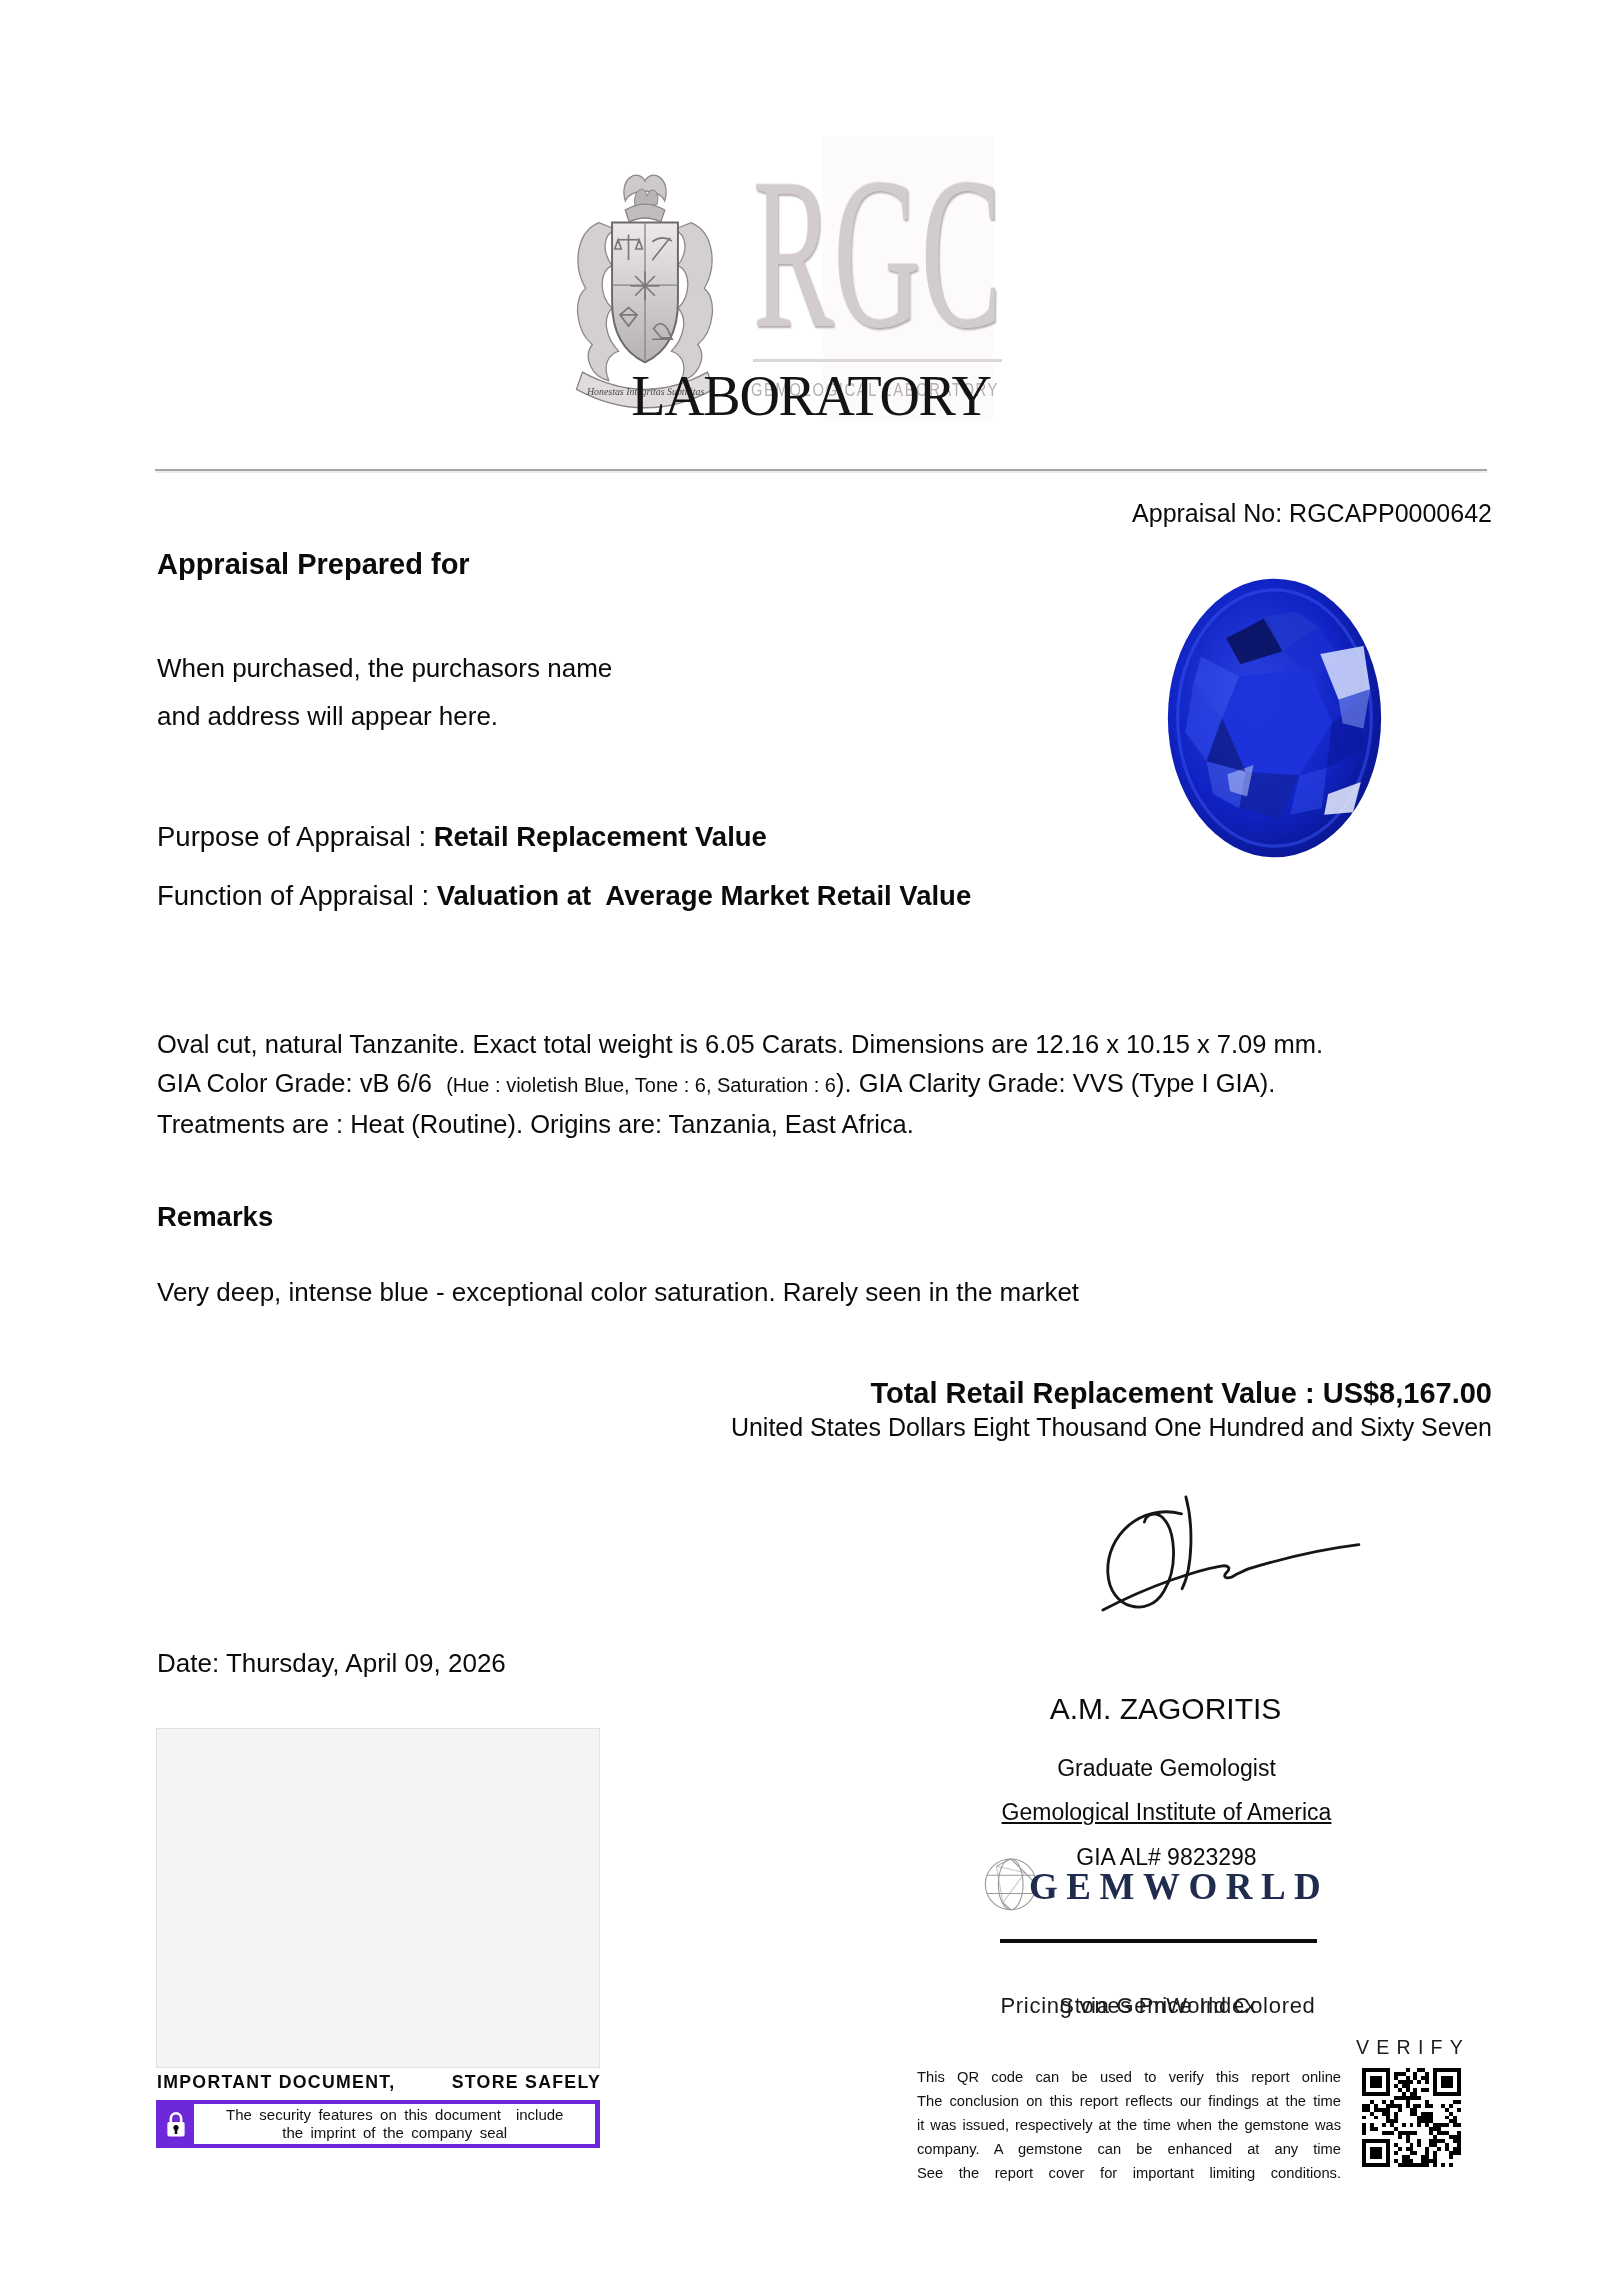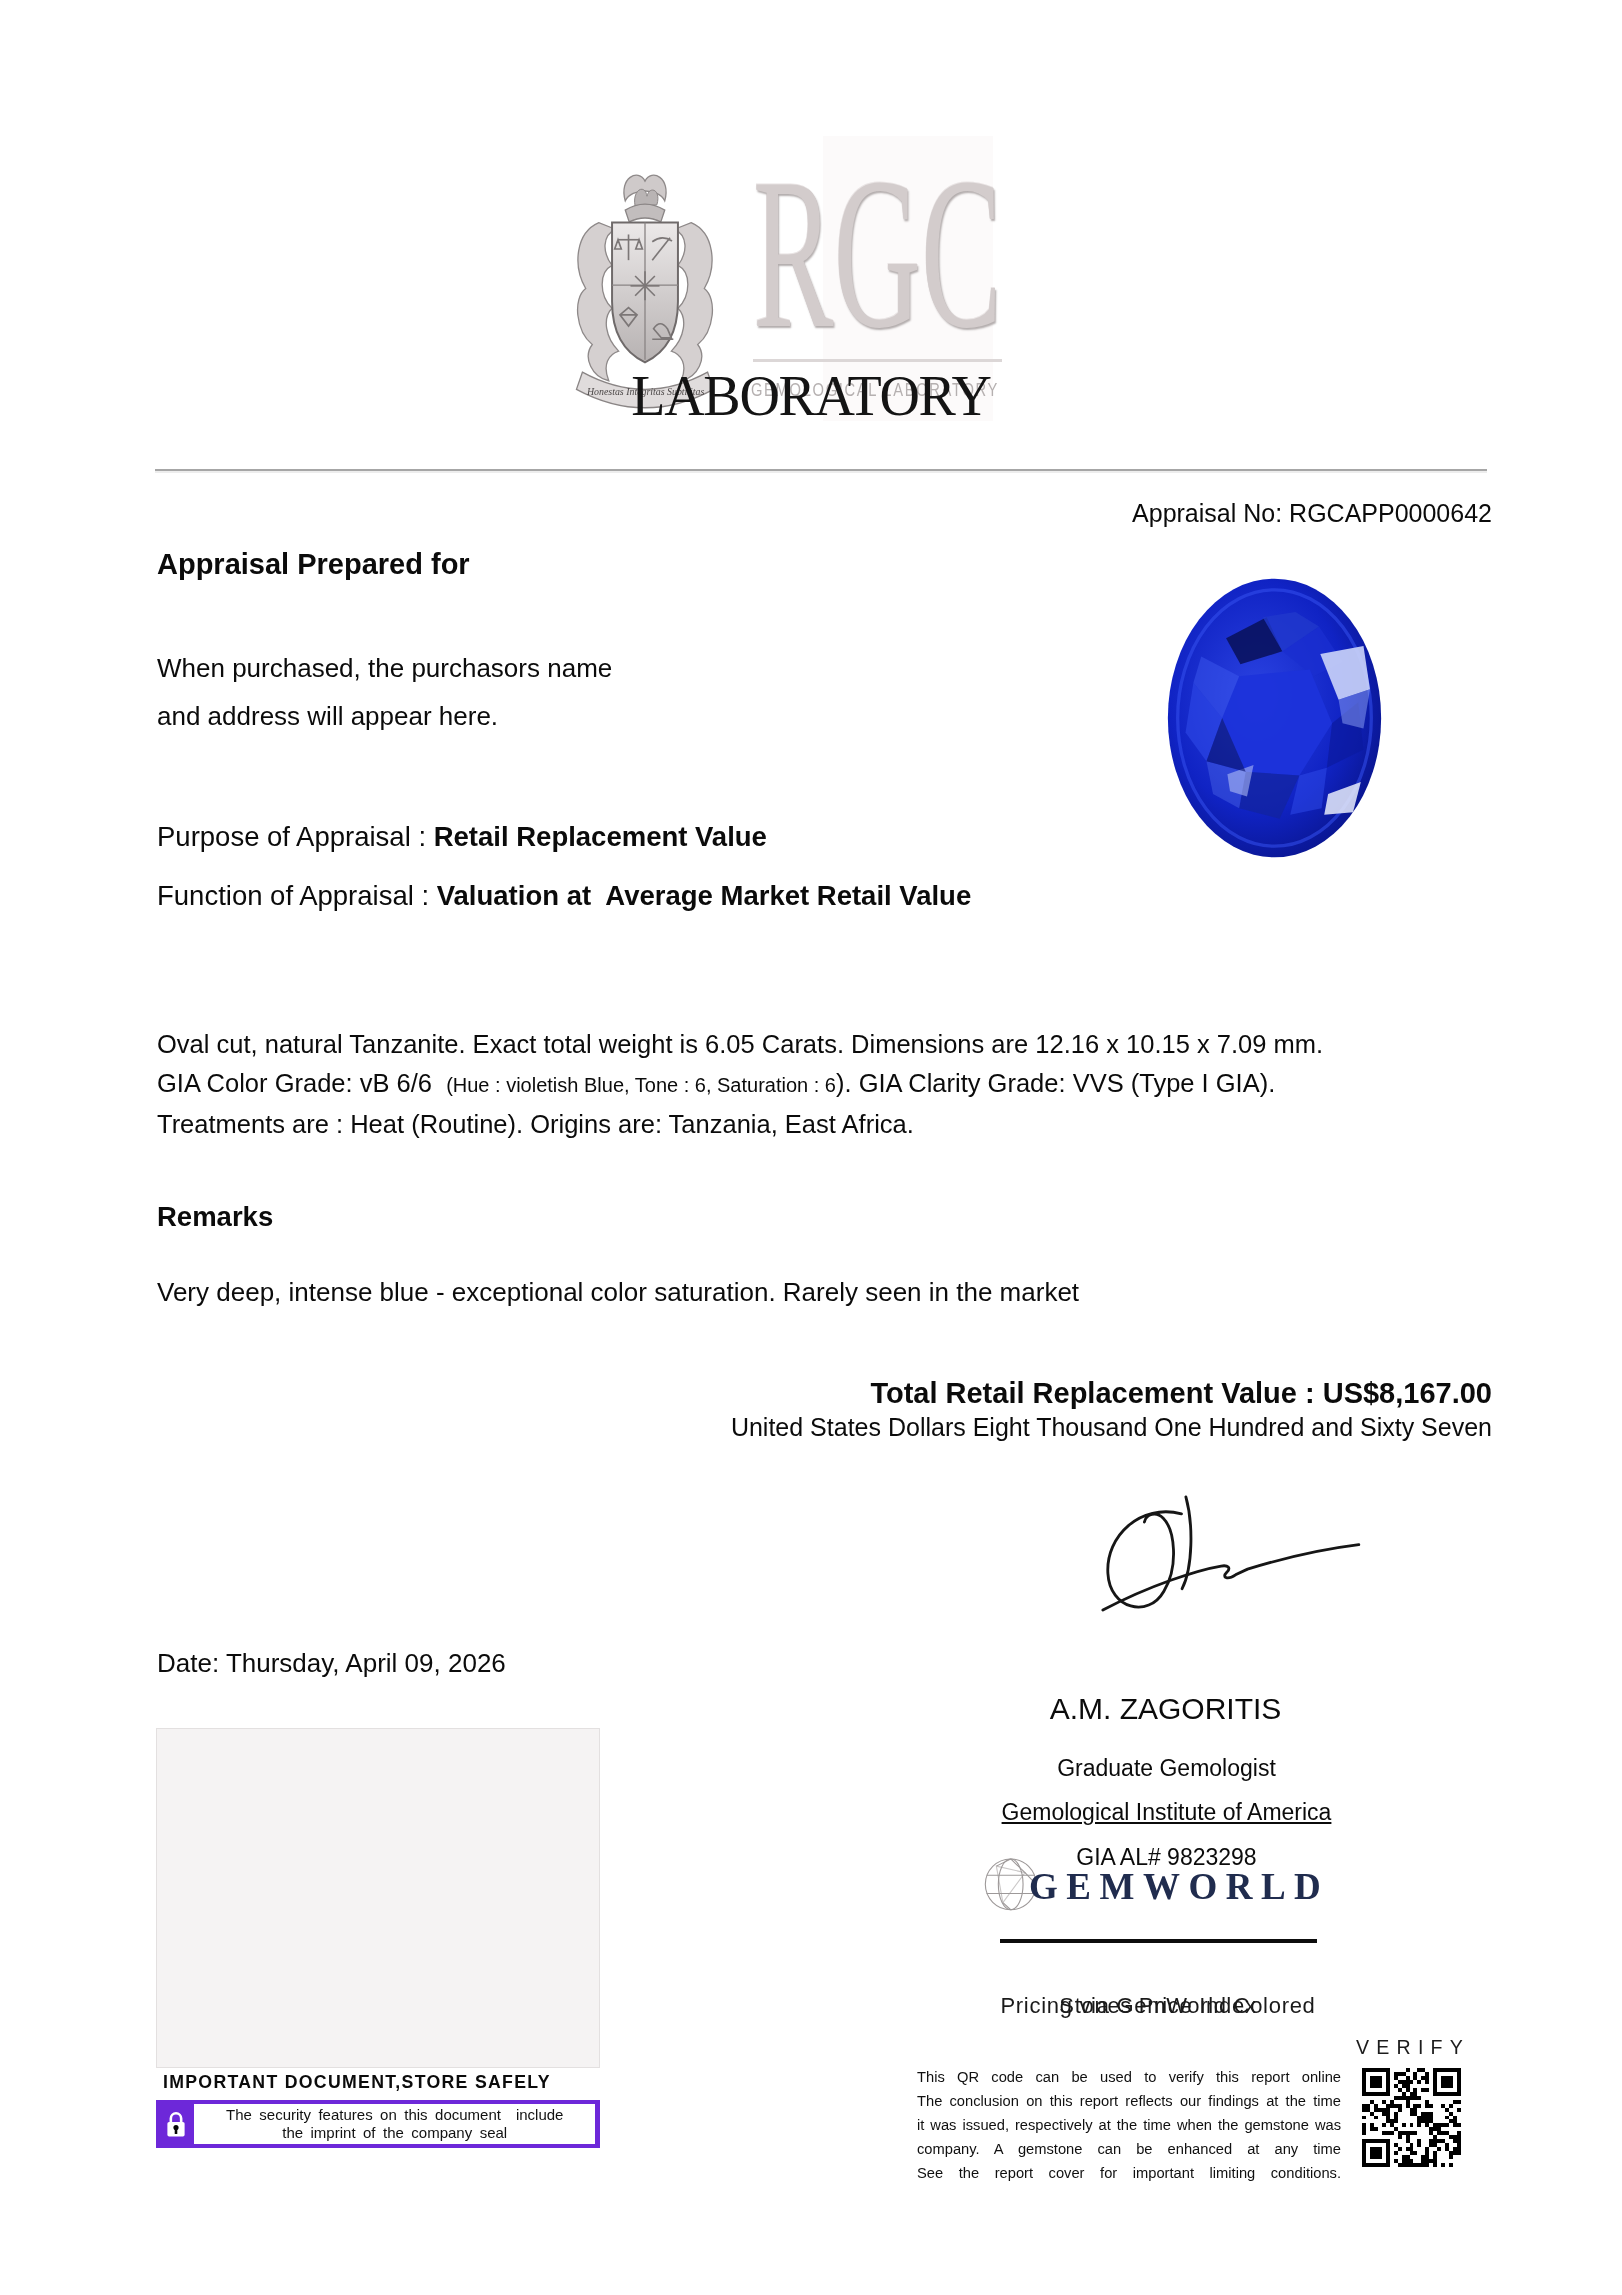--- a/index.html
+++ b/index.html
@@ -65,21 +65,21 @@
     left:1029px; top:1865px; font-family:"Liberation Serif", serif; font-weight:600;
     font-size:37px; letter-spacing:8.5px; color:#202c4e; white-space:nowrap;
   }
   .gw-underline { left:1000px; top:1939px; width:317px; height:3.9px; background:#0d0d0d; }
   .gw-pricing { left:929px; width:458px; text-align:center; font-size:22px; letter-spacing:0.7px; color:#1a1a1a; }
   .gwp1 { top:1957px;margin-top:36px; } .gwp2 { top:1993px; }
 
   
   .doc-box { left:156px; top:1728px; width:444px; height:340px; background:#f5f3f3; border:1.3px solid #e3e0e0; }
   .important {
-    left:163px; top:2072px; width:444px; display:flex; 
+    left:157px; top:2072px; width:444px; display:flex; justify-content:space-between;
     font-size:17.7px; font-weight:bold; letter-spacing:1.3px;
   }
   .sec-banner { left:156px; top:2100px; width:444px; height:48px; background:#6d28d9; }
   .lock-icon { position:absolute; left:6.5px; top:8.5px; width:26px; height:31px; }
   .sec-box {
     position:absolute; left:38px; right:4.6px; top:3.9px; bottom:3.9px; background:#ffffff;
     display:flex; flex-direction:column; justify-content:center; text-align:center;
   }
   .sec-box div { font-size:15px; line-height:17.7px; word-spacing:3.3px; color:#111; }
 

